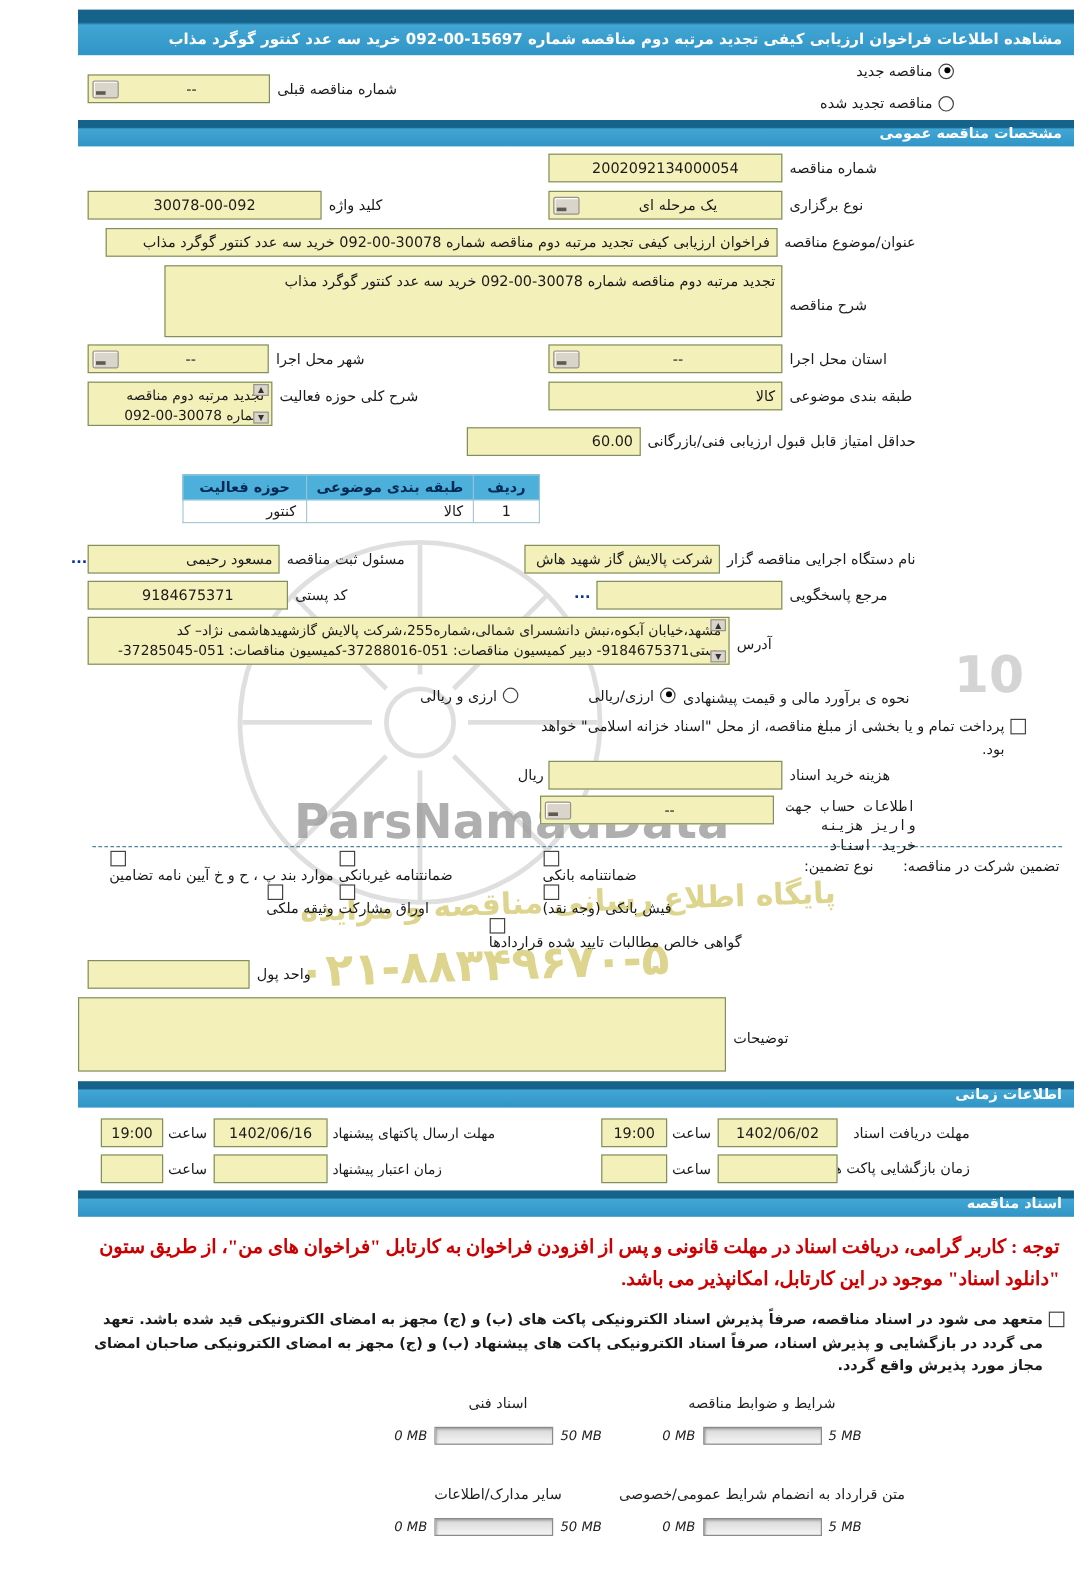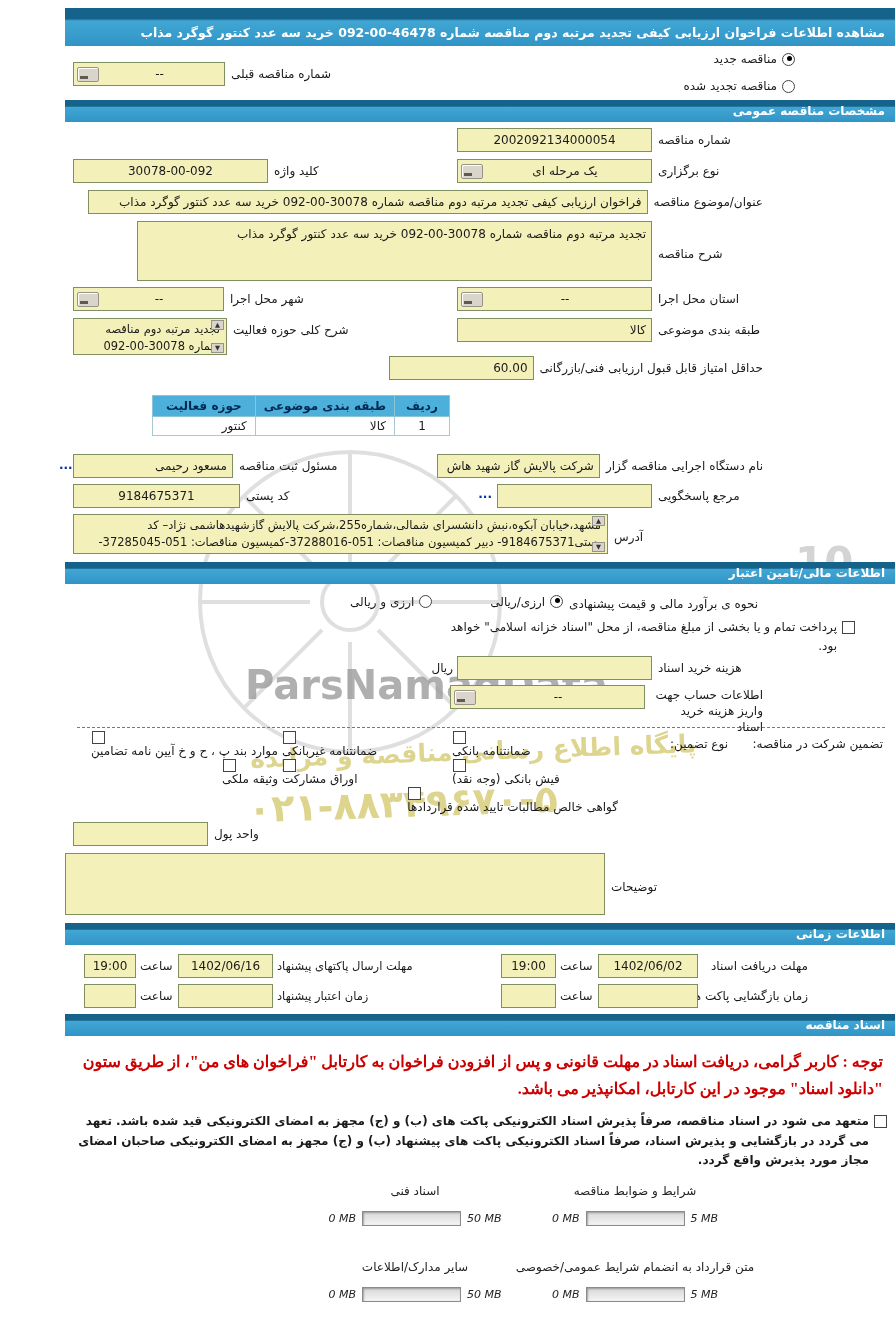--- a/index.html
+++ b/index.html
@@ -62,21 +62,21 @@
   .upcL{left:205px;}
   .upc .ul{font-size:12px;color:#222;margin-bottom:13px;white-space:nowrap;overflow:hidden;}
   .pbw{direction:ltr;display:flex;justify-content:center;align-items:center;gap:6px;font-size:11px;color:#222;font-style:italic;}
   .pb{width:97px;height:13px;border:1px solid #8a8a8a;background:linear-gradient(#d8d8d8,#f4f4f4);
       box-shadow:inset 1px 1px 2px rgba(0,0,0,.3);}
   .tc{position:absolute;right:85px;top:0;display:flex;align-items:flex-start;}
   .labT{width:112px;white-space:nowrap;overflow:hidden;text-align:right;padding:5px 2px 0 4px;box-sizing:border-box;font-size:12px;}
   .labT2{width:158px;white-space:nowrap;overflow:hidden;text-align:left;padding:5px 2px 0 4px;box-sizing:border-box;font-size:11.5px;}
   .labS{width:42px;white-space:nowrap;text-align:left;padding:5px 2px 0 4px;box-sizing:border-box;}
   .sp70{width:70px;flex:none;}
-  .multi{width:120px;min-width:120px;white-space:normal;text-align:right;line-height:1.35;padding-top:2px;}
+  .multi{width:120px;min-width:120px;white-space:normal;text-align:right;line-height:1.35;padding-top:2px;font-family:Liberation Mono, monospace;}
 </style>
 </head>
 <body>
 
 <div class="page">
 
   <svg class="wm" style="left:150px;top:402px" width="400" height="400" viewBox="0 0 400 400">
     <g stroke="#c6c6c6" stroke-width="4" fill="none" opacity="0.55">
       <circle cx="200" cy="200" r="150"></circle>
       <circle cx="200" cy="200" r="28"></circle>
@@ -91,21 +91,21 @@
     </g>
   </svg>
   <div class="wm wm-10">10</div>
   <div class="wm wm-pars">ParsNamadData</div>
   <div class="wm wm-fa1">پایگاه اطلاع رسانی مناقصه و مزایده</div>
   <div class="wm wm-ph">۰۲۱-۸۸۳۴۹۶۷۰-۵</div>
 
   <div class="content">
     <div style="height:8px"></div>
 
-    <div class="secbar titlebar">مشاهده اطلاعات فراخوان ارزیابی کیفی تجدید مرتبه دوم مناقصه شماره 46478-00-092 خرید سه عدد کنتور گوگرد مذاب</div>
+    <div class="secbar titlebar">مشاهده اطلاعات فراخوان ارزیابی کیفی تجدید مرتبه دوم مناقصه شماره 15697-00-092 خرید سه عدد کنتور گوگرد مذاب</div>
 
     <div class="fa" style="height:54px">
       <div class="rrow" style="top:6px">
         <span class="rd sel"></span>
         <span>مناقصه جدید</span>
       </div>
       <div class="rrow" style="top:33px">
         <span class="rd"></span>
         <span>مناقصه تجدید شده</span>
       </div>
@@ -258,21 +258,20 @@
             <span>مشهد،خیابان آبکوه،نبش دانشسرای شمالی،شماره255،شرکت پالایش گازشهیدهاشمی نژاد– کد پستی9184675371- دبیر کمیسیون مناقصات: 051-37288016-کمیسیون مناقصات: 051-37285045-</span>
             <span class="sb">
                 <b>▲</b>
                 <b>▼</b>
               </span>
           </div>
         </div>
       </div>
     </div>
 
-    <div class="secbar">اطلاعات مالی/تامین اعتبار</div>
     <div class="fa" style="padding-top:8px">
       <div class="frow" style="height:26px">
         <div class="pR" style="right:135px;align-items:center">
           <span class="labR" style="min-width:0">نحوه ی برآورد مالی و قیمت پیشنهادی</span>
           <span style="display:flex;align-items:center">
             <span class="rd sel"></span>
             <span>ارزی/ریالی</span>
           </span>
           <span style="display:flex;align-items:center;margin-left:0;margin-right:58px">
             <span class="rd"></span>

